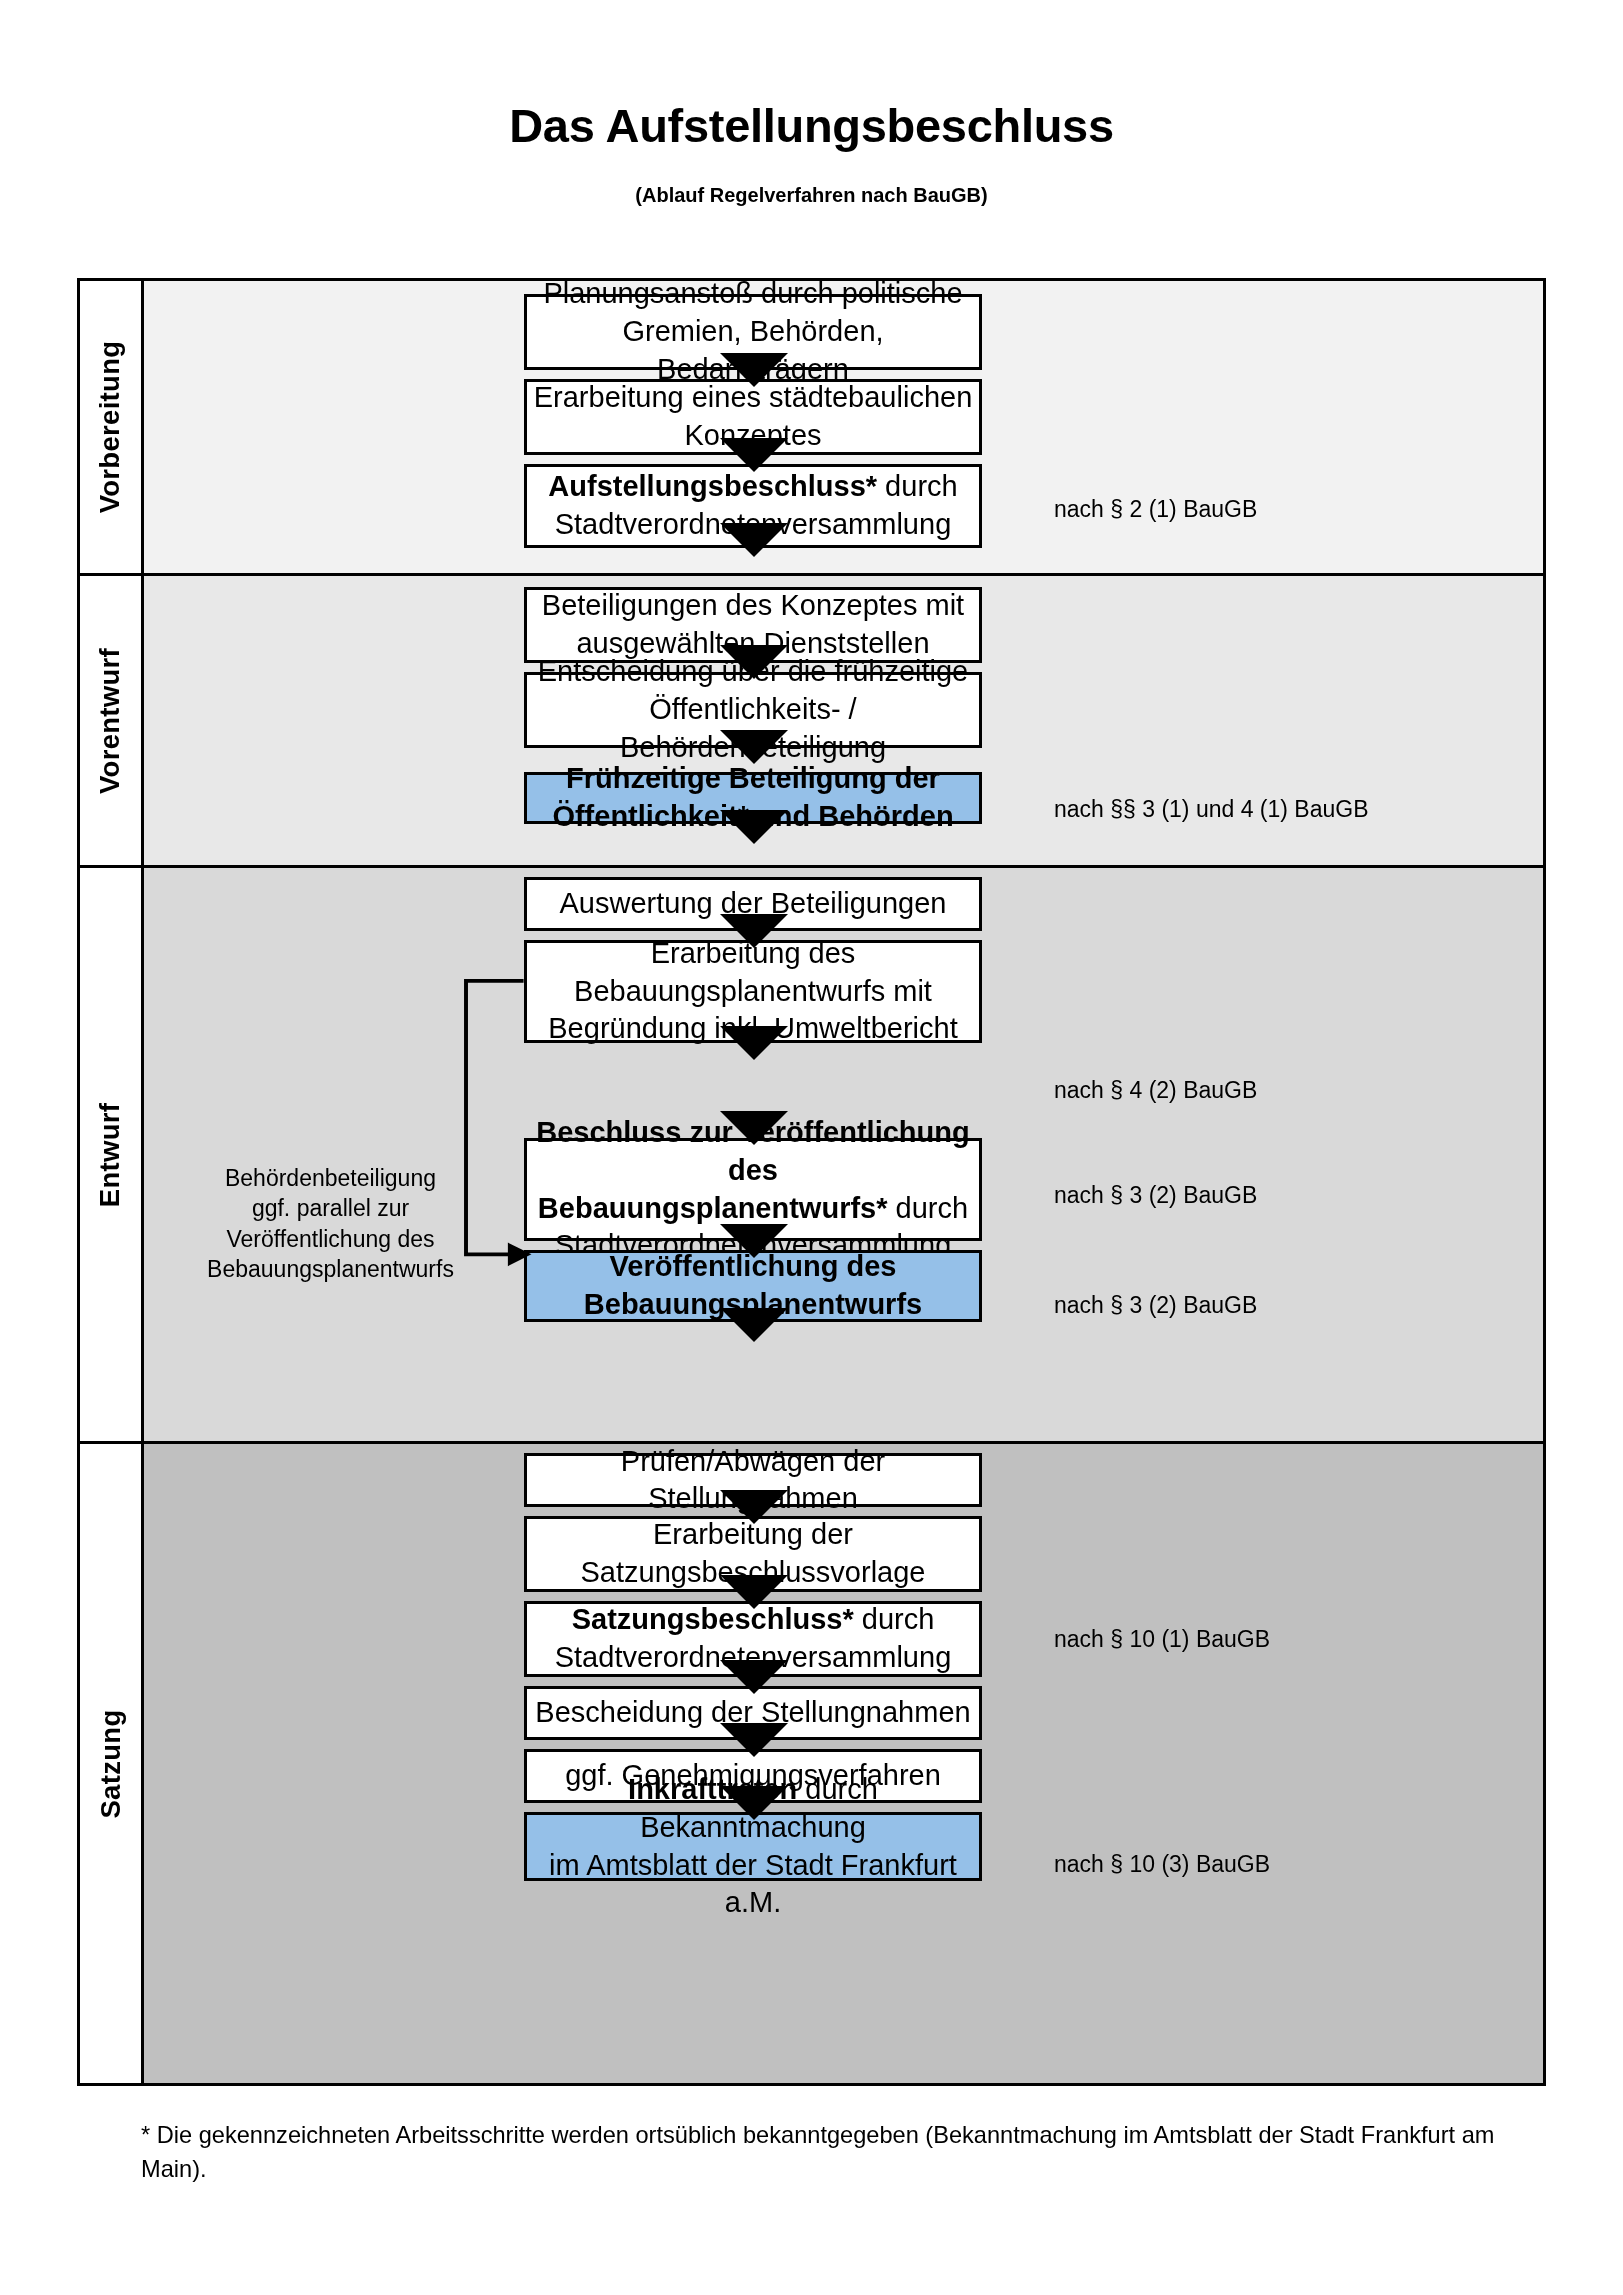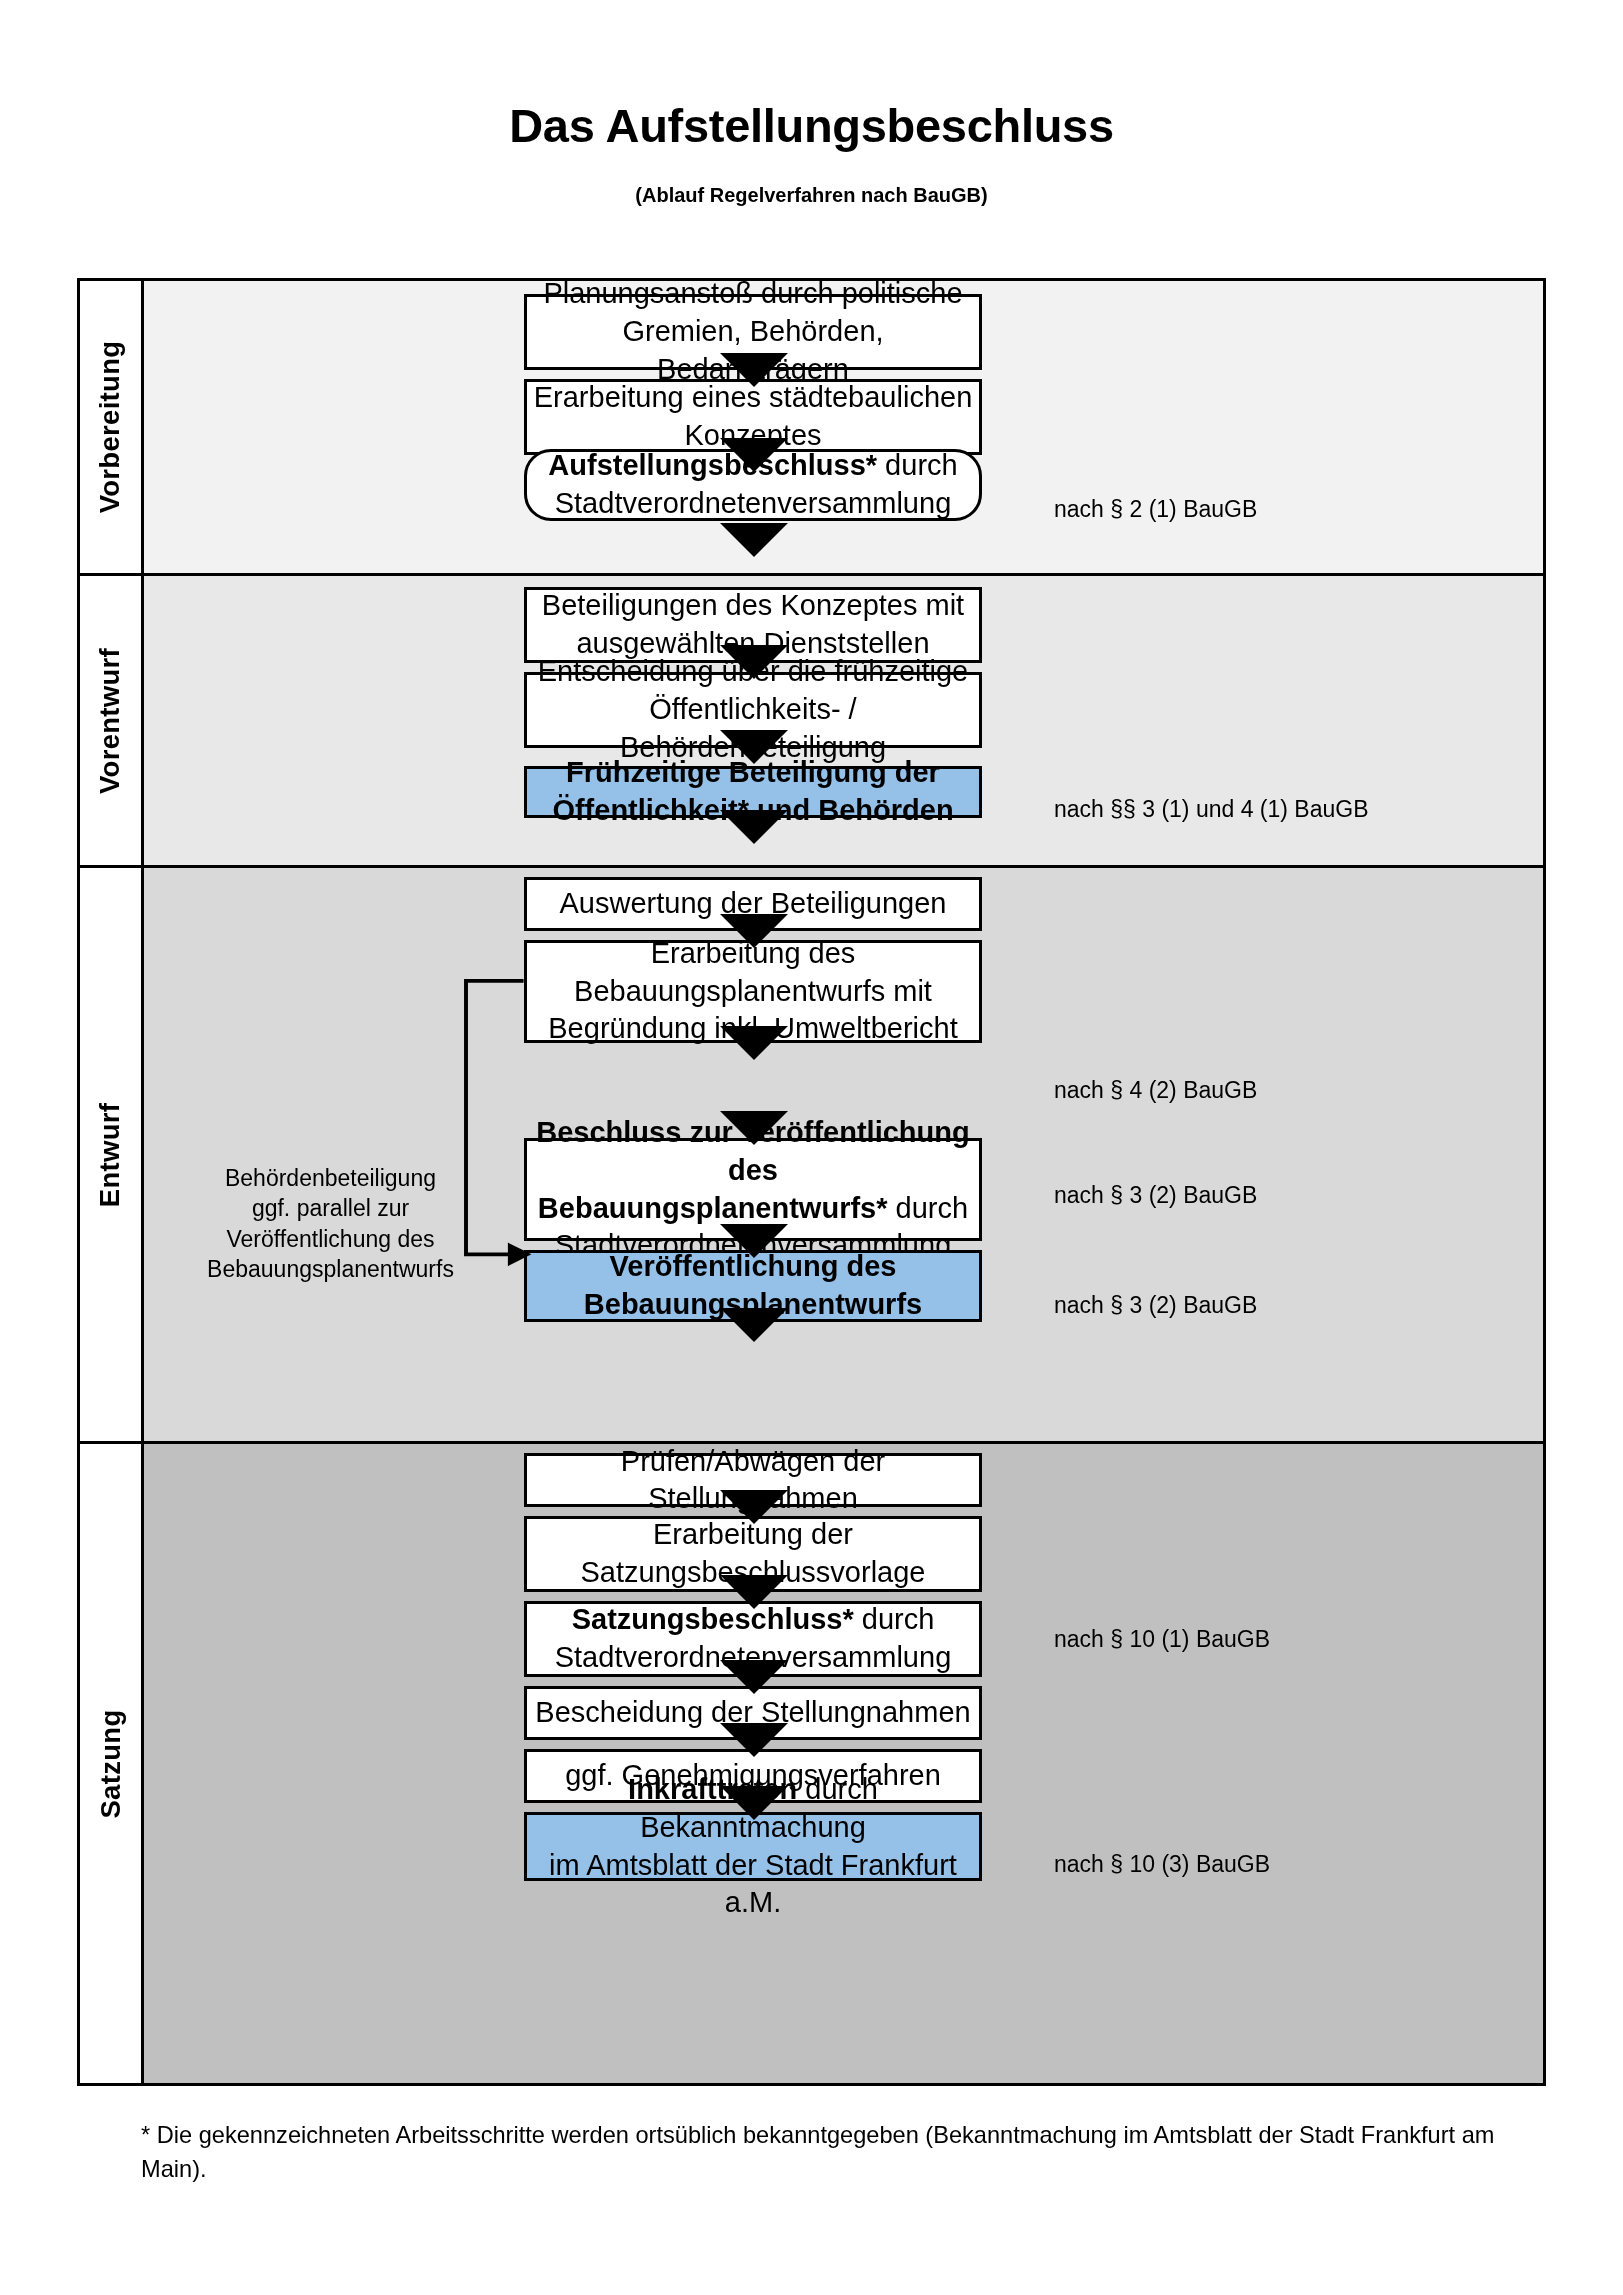--- a/index.html
+++ b/index.html
@@ -168,21 +168,21 @@
       <div class="arrow" style="top:72px;"></div>
 
       <div class="flowbox" style="top:98px; height:76px;">
         <span>
           <span>Erarbeitung eines städtebaulichen</span><br>
           <span>Konzeptes</span>
         </span>
       </div>
       <div class="arrow" style="top:157px;"></div>
 
-      <div class="flowbox" style="top:168px; height:72px;border-radius:27px;">
+      <div class="flowbox" style="top:183px; height:84px;">
         <span>
           <span class="b">Aufstellungsbeschluss*</span><span> durch</span><br>
           <span>Stadtverordnetenversammlung</span>
         </span>
       </div>
       <div class="arrow" style="top:242px;"></div>
 
       <div class="lawref" style="top:215px;">nach § 2 (1) BauGB</div>
     </div>
   </div>
@@ -202,21 +202,21 @@
       <div class="arrow" style="top:69px;"></div>
 
       <div class="flowbox" style="top:96px; height:76px;">
         <span>
           <span>Entscheidung über die frühzeitige</span><br>
           <span>Öffentlichkeits- / Behördenbeteiligung</span>
         </span>
       </div>
       <div class="arrow" style="top:154px;"></div>
 
-      <div class="flowbox blue" style="top:190px; height:52px;text-align:center;">
+      <div class="flowbox blue" style="top:196px; height:52px;text-align:center;">
         <span>
           <span class="b">Frühzeitige Beteiligung der</span><br>
           <span class="b">Öffentlichkeit* und Behörden</span>
         </span>
       </div>
       <div class="arrow" style="top:234px;"></div>
 
       <div class="lawref" style="top:220px;">nach §§ 3 (1) und 4 (1) BauGB</div>
     </div>
   </div>

